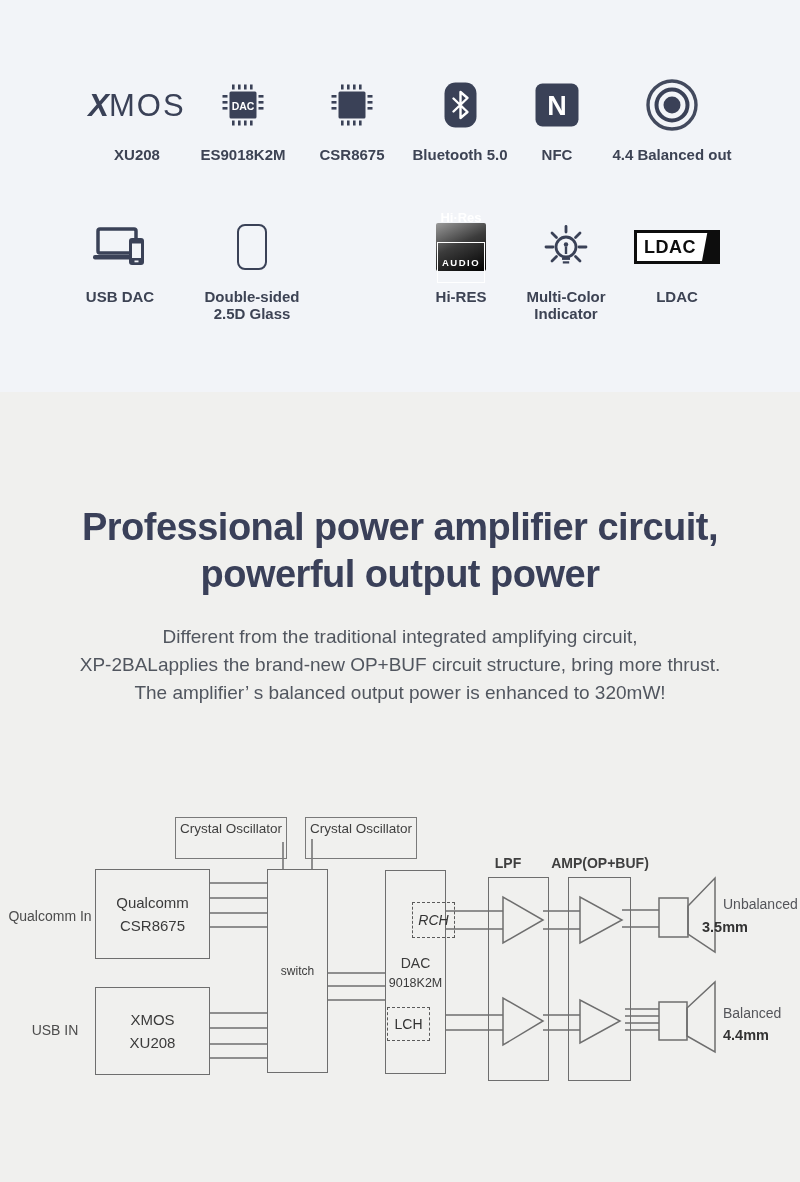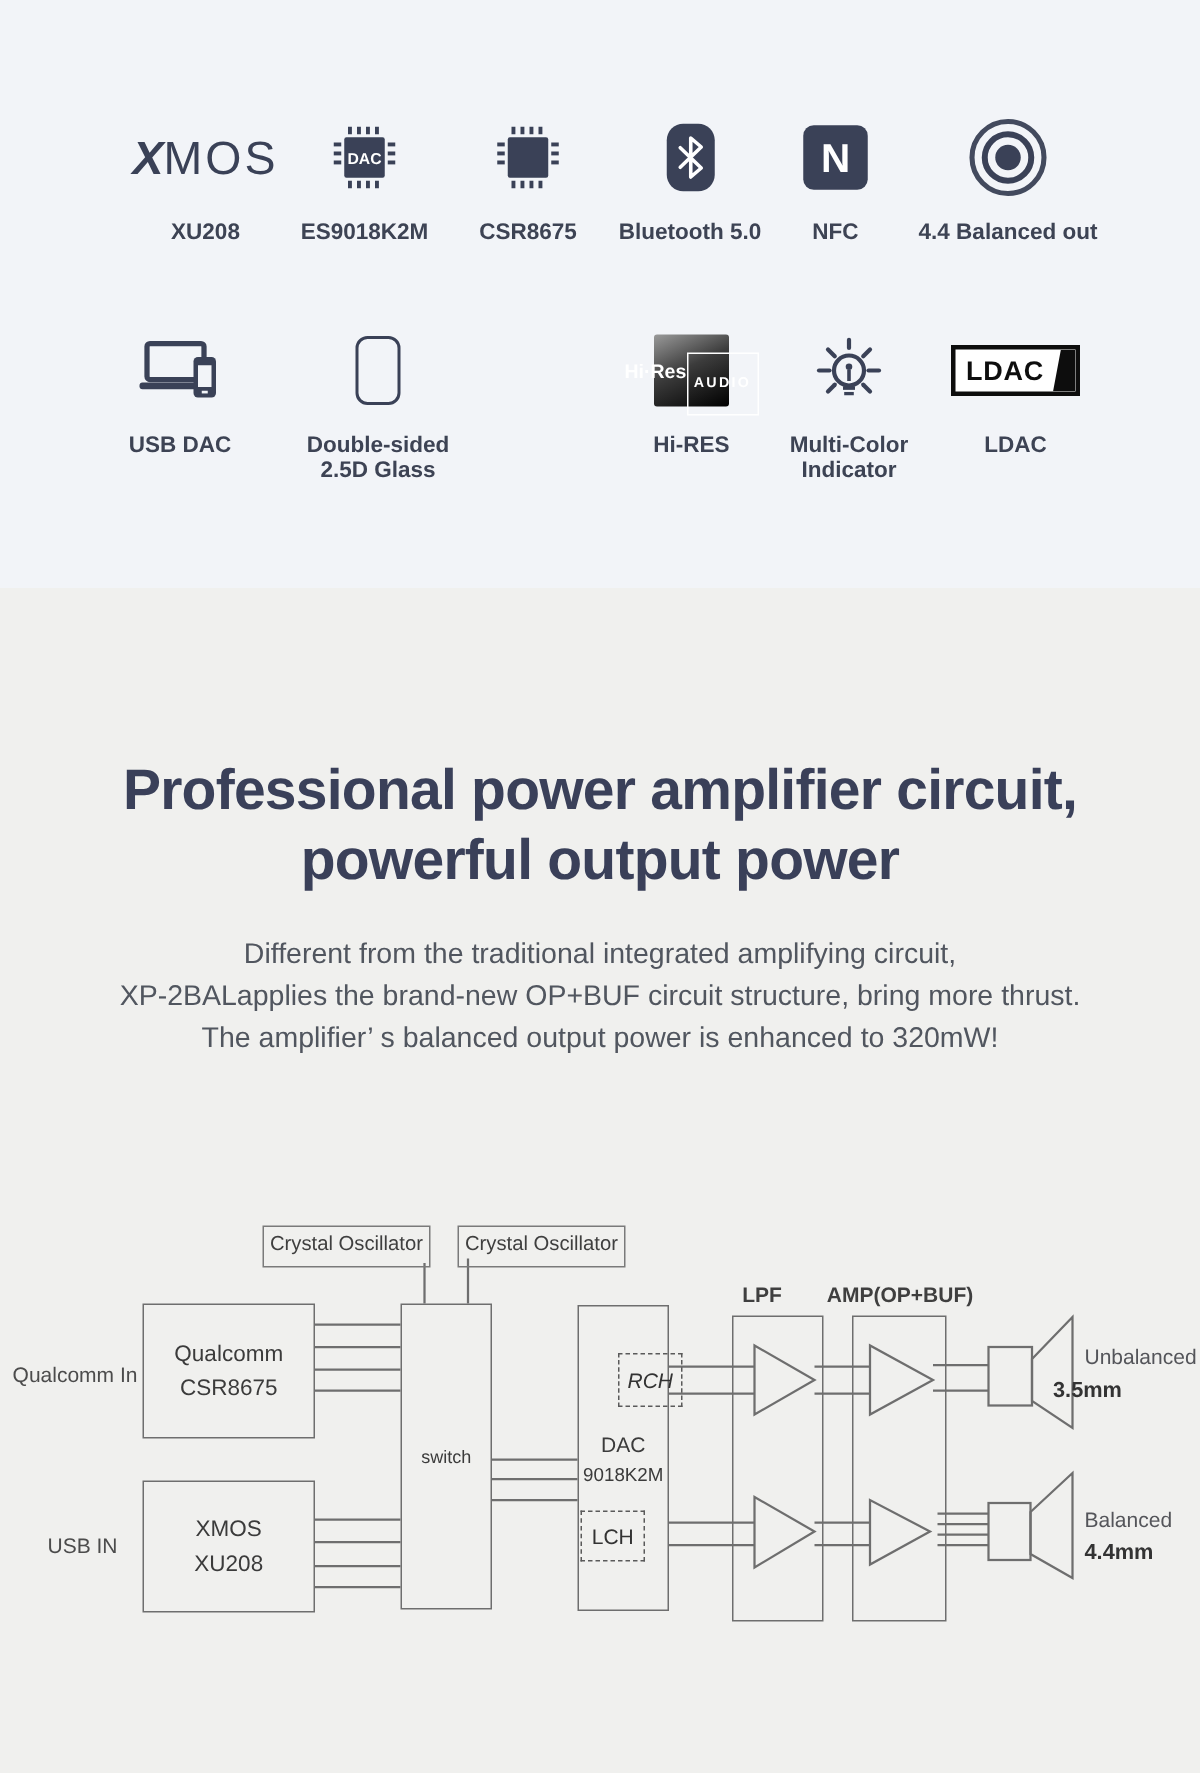--- a/index.html
+++ b/index.html
@@ -16,40 +16,40 @@
   
   .xm-logo { color:#3a4157; font-size:31px; line-height:1; white-space:nowrap; }
   .xm-x { font-weight:900; font-style:italic; }
   .xm-mos { font-weight:400; letter-spacing:2px; }
 
   
   .glass-icon { width:30px; height:46px; border:2.5px solid #3a4157; border-radius:8px; }
 
   
   .hires-logo { width:50px; height:48px; background:linear-gradient(155deg,#9a9a9a 0%,#3c3c3c 45%,#000 100%);
-    display:flex; flex-direction:row; align-items:center; justify-content:center; border-radius:2px; }
+    display:flex; flex-direction:column; align-items:center; justify-content:center; border-radius:2px; }
   .hires-l1 { color:#fff; font-size:13px; font-weight:bold; line-height:1; }
   .hires-l2 { color:#fff; font-size:9.5px; font-weight:bold; letter-spacing:1.5px; border:1.5px solid #fff; padding:15px 4px; margin-top:18px; line-height:1; }
 
   
   .ldac-logo { position:relative; width:86px; height:34px; border:3px solid #0d0d0d; background:#fff; display:flex; align-items:center; overflow:hidden; }
   .ldac-text { font-size:18px; font-weight:800; color:#0d0d0d; letter-spacing:0.5px; padding-left:7px; line-height:1; }
   .ldac-tab { position:absolute; right:0; top:0; height:100%; width:15px; background:#0d0d0d;
     clip-path:polygon(35% 0, 100% 0, 100% 100%, 0% 100%); }
 
   
   .content { position:absolute; top:392px; left:0; width:800px; height:790px; background:#f0f0ee; }
   .heading { padding-top:112px; text-align:center; color:#3a4059; font-size:38px; font-weight:700; line-height:47px; letter-spacing:-0.5px; }
   .body-text { margin-top:25px; text-align:center; color:#51565f; font-size:19px; line-height:28px; }
 
   
   .diagram { position:absolute; top:810px; left:0; width:800px; height:310px; }
   .diagram svg.wires { position:absolute; top:0; left:0; }
   .dbox { position:absolute; border:1.5px solid #6e6e6e; color:#3b3b3b; background:transparent; }
-  .co-box { width:112px; height:28px; border-color:#7a7a7a; font-size:13.5px; text-align:center; line-height:22px; color:#3f3f3f; }
+  .co-box { width:112px; height:42px; border-color:#7a7a7a; font-size:13.5px; text-align:center; line-height:22px; color:#3f3f3f; }
   .src-box { width:115px; display:flex; flex-direction:column; align-items:center; justify-content:center; gap:6px; font-size:15px; }
   .tall-box { width:61px; height:204px; }
   .dlabel { position:absolute; font-size:14px; color:#4c4c4c; text-align:center; }
   .dash-box { position:absolute; border:1.5px dashed #5a5a5a; font-size:14px; color:#333; display:flex; align-items:center; justify-content:center; background:transparent; }
   .dac-text { position:absolute; width:100%; text-align:center; font-size:14px; color:#3b3b3b; }
   .out-name { position:absolute; font-size:14px; color:#54555a; }
   .out-size { position:absolute; font-size:14.5px; font-weight:bold; color:#333; }
   .blk-label { position:absolute; font-size:14px; color:#3f3f3f; text-align:center; font-weight:600; }
 </style>
 </head>

